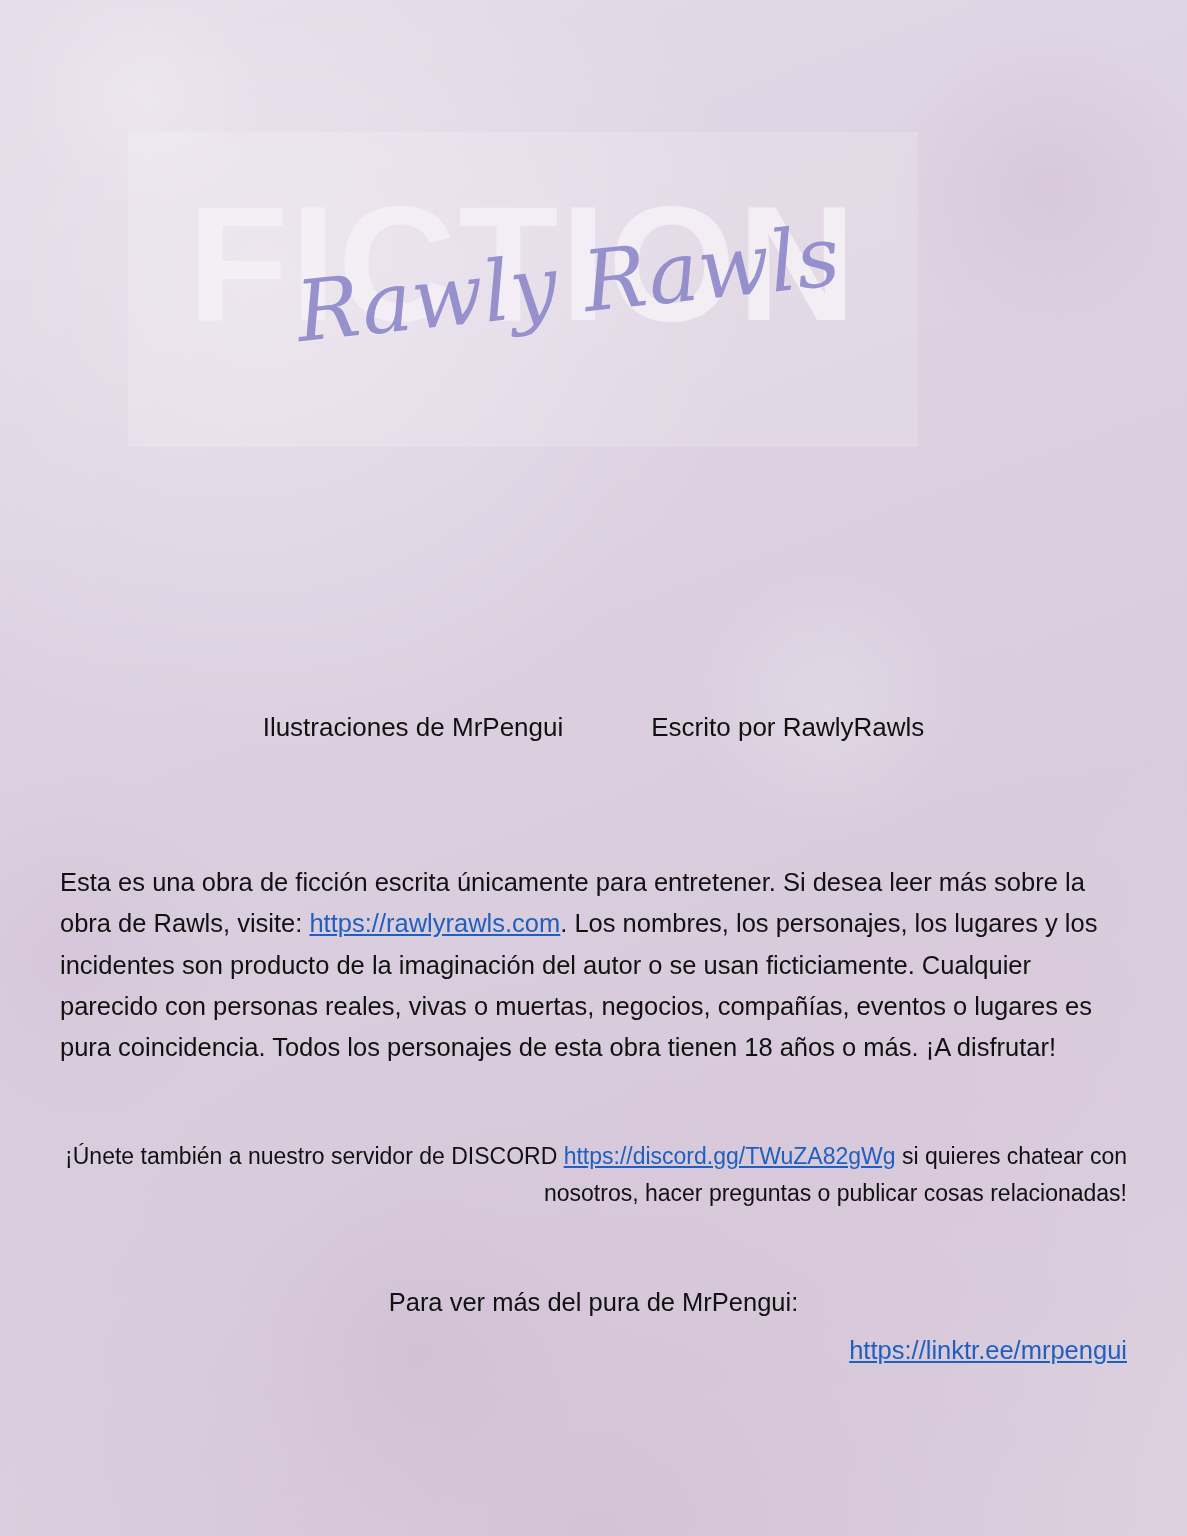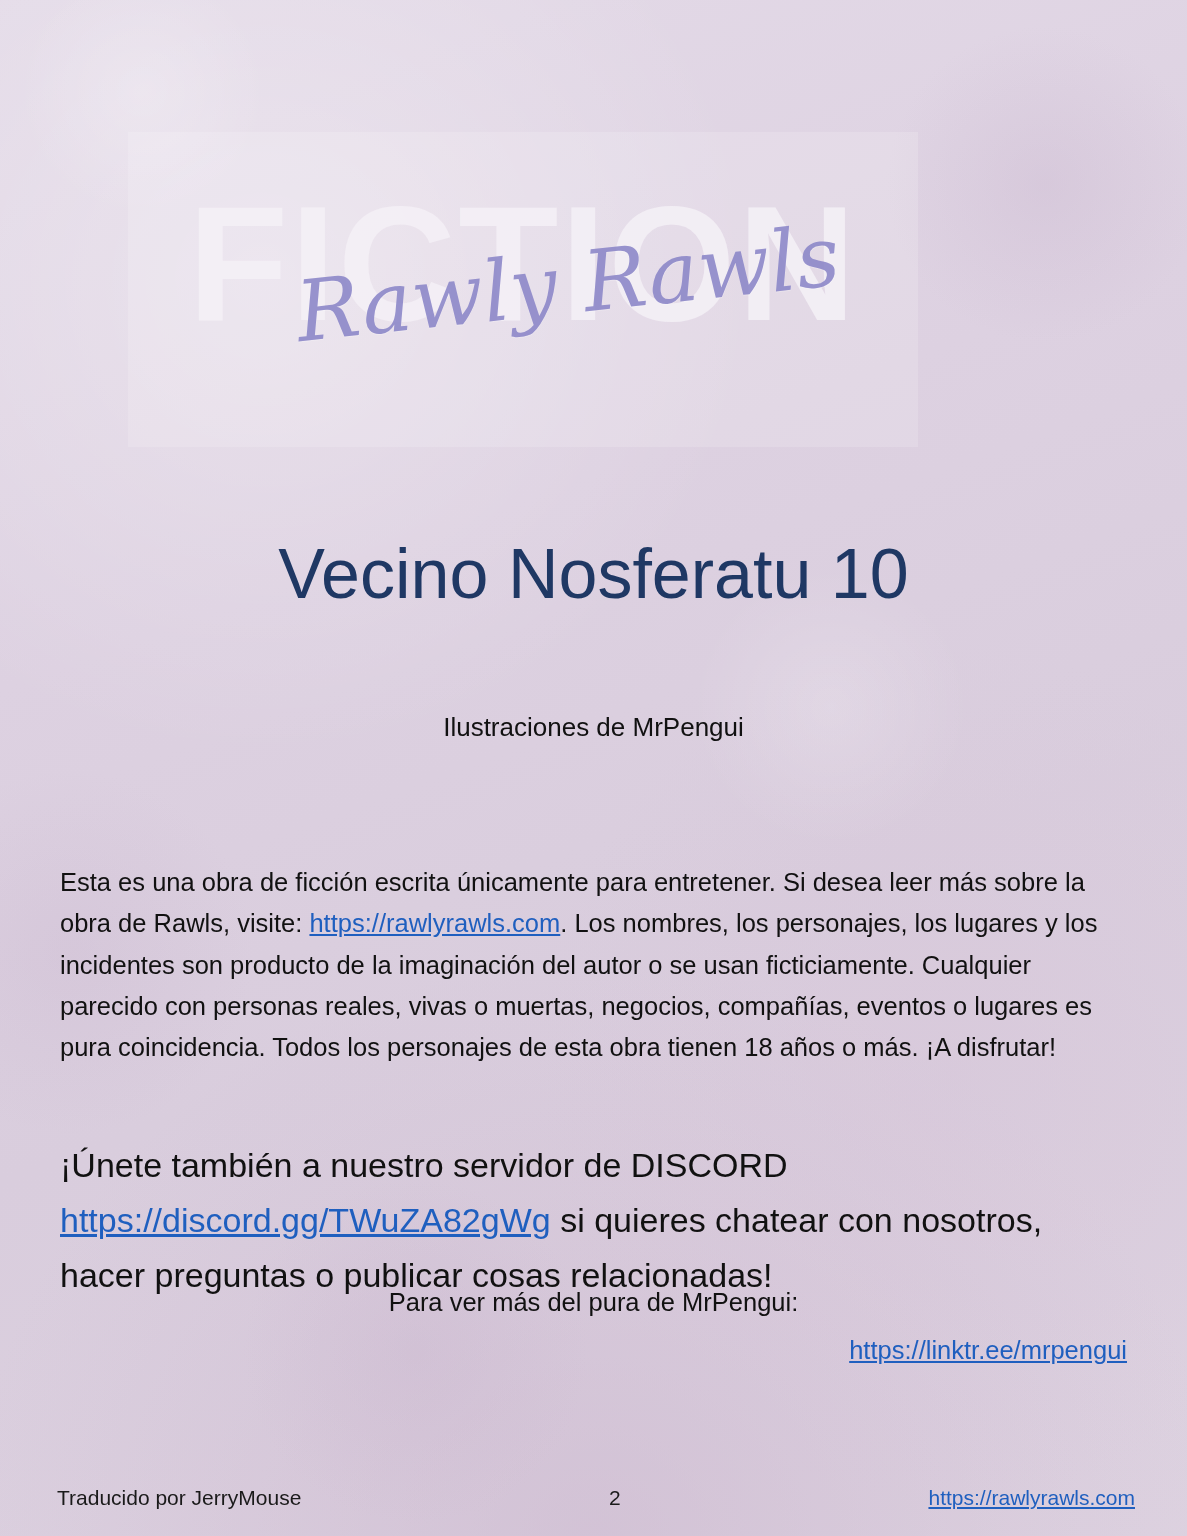--- a/index.html
+++ b/index.html
@@ -119,22 +119,22 @@
     text-align: left;
     font-size: 25.5px;
     line-height: 1.62;
     color: #111111;
   }
   .discord {
     position: absolute;
     left: 60px;
     top: 1138px;
     width: 1067px;
-    text-align: left;
-    font-size: 34px;
+    text-align: right;
+    font-size: 23px;
     line-height: 1.62;
     color: #111111;
   }
   .artmore {
     position: absolute;
     left: 60px;
     top: 1282px;
     width: 1067px;
     text-align: center;
     font-size: 25.5px;
@@ -181,39 +181,32 @@
 
 <div class="page">
   <div class="mottle"></div>
 
   <div class="logo-block">
     <div class="logo-band"></div>
     <div class="logo-fiction">FICTION</div>
     <div class="logo-script">Rawly Rawls</div>
   </div>
 
-  <div class="doc-title">Vecino Nosferatu 10</div>
 
   <div class="credits">
     <span>Ilustraciones de MrPengui</span>
+    <span>Escrito por RawlyRawls</span>
   </div>
 
   <div class="disclaimer">
     <span>Esta es una obra de ficción escrita únicamente para entretener. Si desea leer más sobre la obra de Rawls, visite: </span><a class="link" href="#">https://rawlyrawls.com</a><span>. Los nombres, los personajes, los lugares y los incidentes son producto de la imaginación del autor o se usan ficticiamente. Cualquier parecido con personas reales, vivas o muertas, negocios, compañías, eventos o lugares es pura coincidencia. Todos los personajes de esta obra tienen 18 años o más. ¡A disfrutar!</span>
   </div>
 
   <div class="discord">
     <span>¡Únete también a nuestro servidor de DISCORD </span><a class="link" href="#">https://discord.gg/TWuZA82gWg</a><span> si quieres chatear con nosotros, hacer preguntas o publicar cosas relacionadas!</span>
   </div>
 
   <div class="artmore">Para ver más del pura de MrPengui:</div>
   <div class="artlink">
     <a class="link" href="#">https://linktr.ee/mrpengui</a>
   </div>
 
-  <div class="footer">
-    <div class="footer-left">Traducido por JerryMouse</div>
-    <div class="footer-center">2</div>
-    <div class="footer-right">
-      <a class="link" href="#">https://rawlyrawls.com</a>
-    </div>
-  </div>
 </div>
 
 </body></html>

